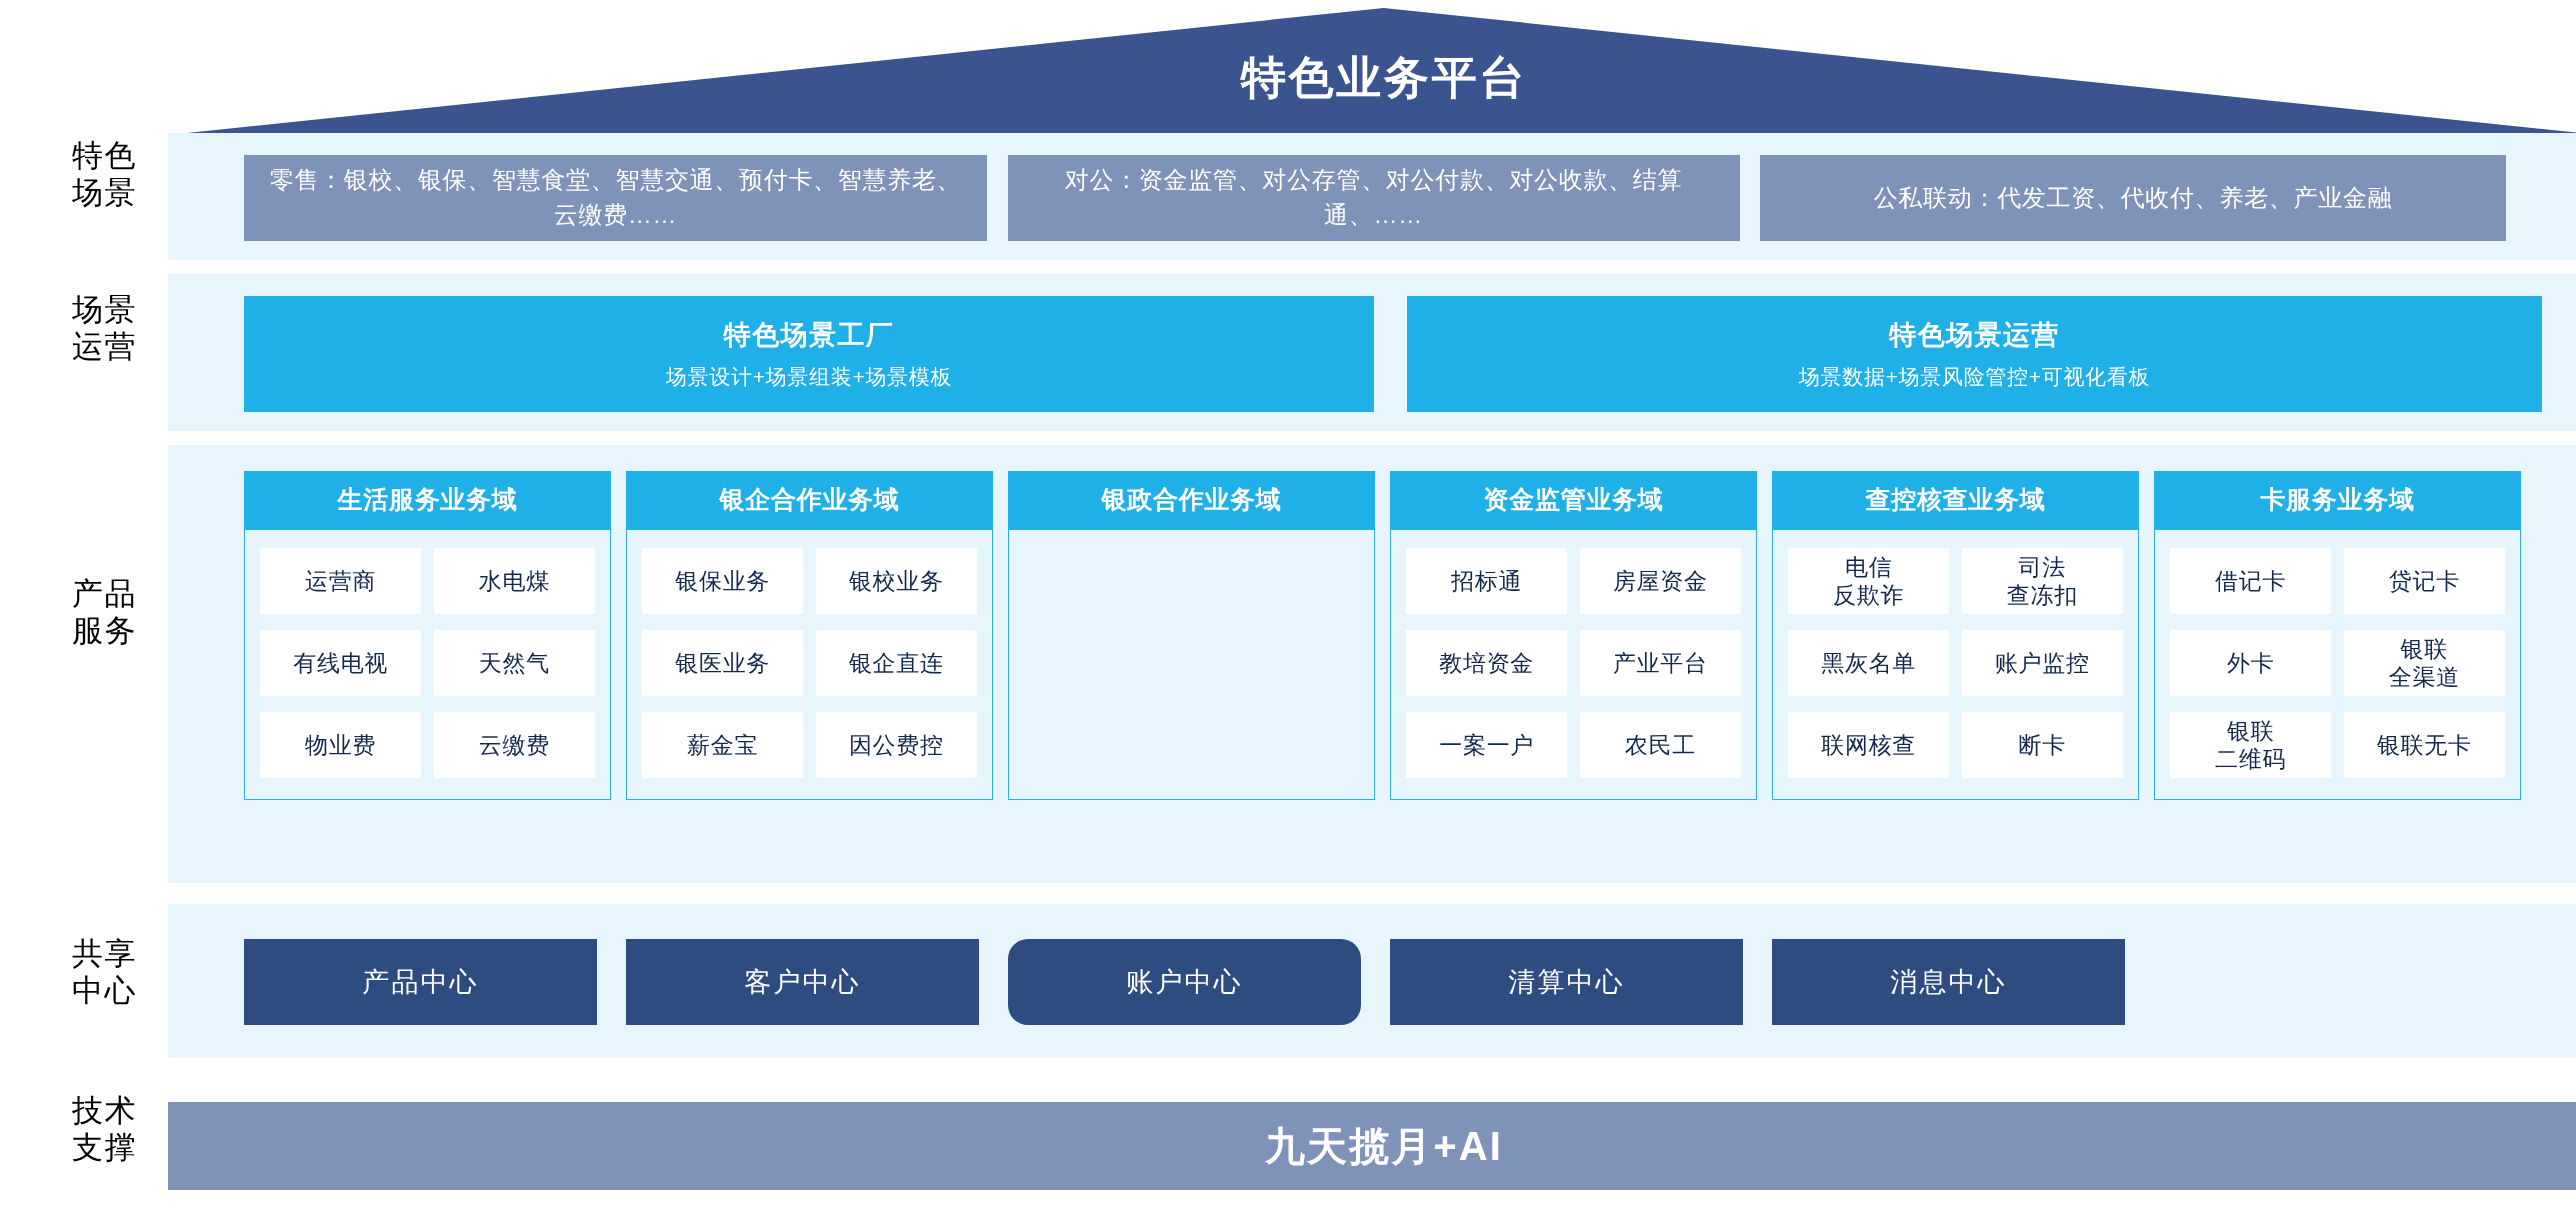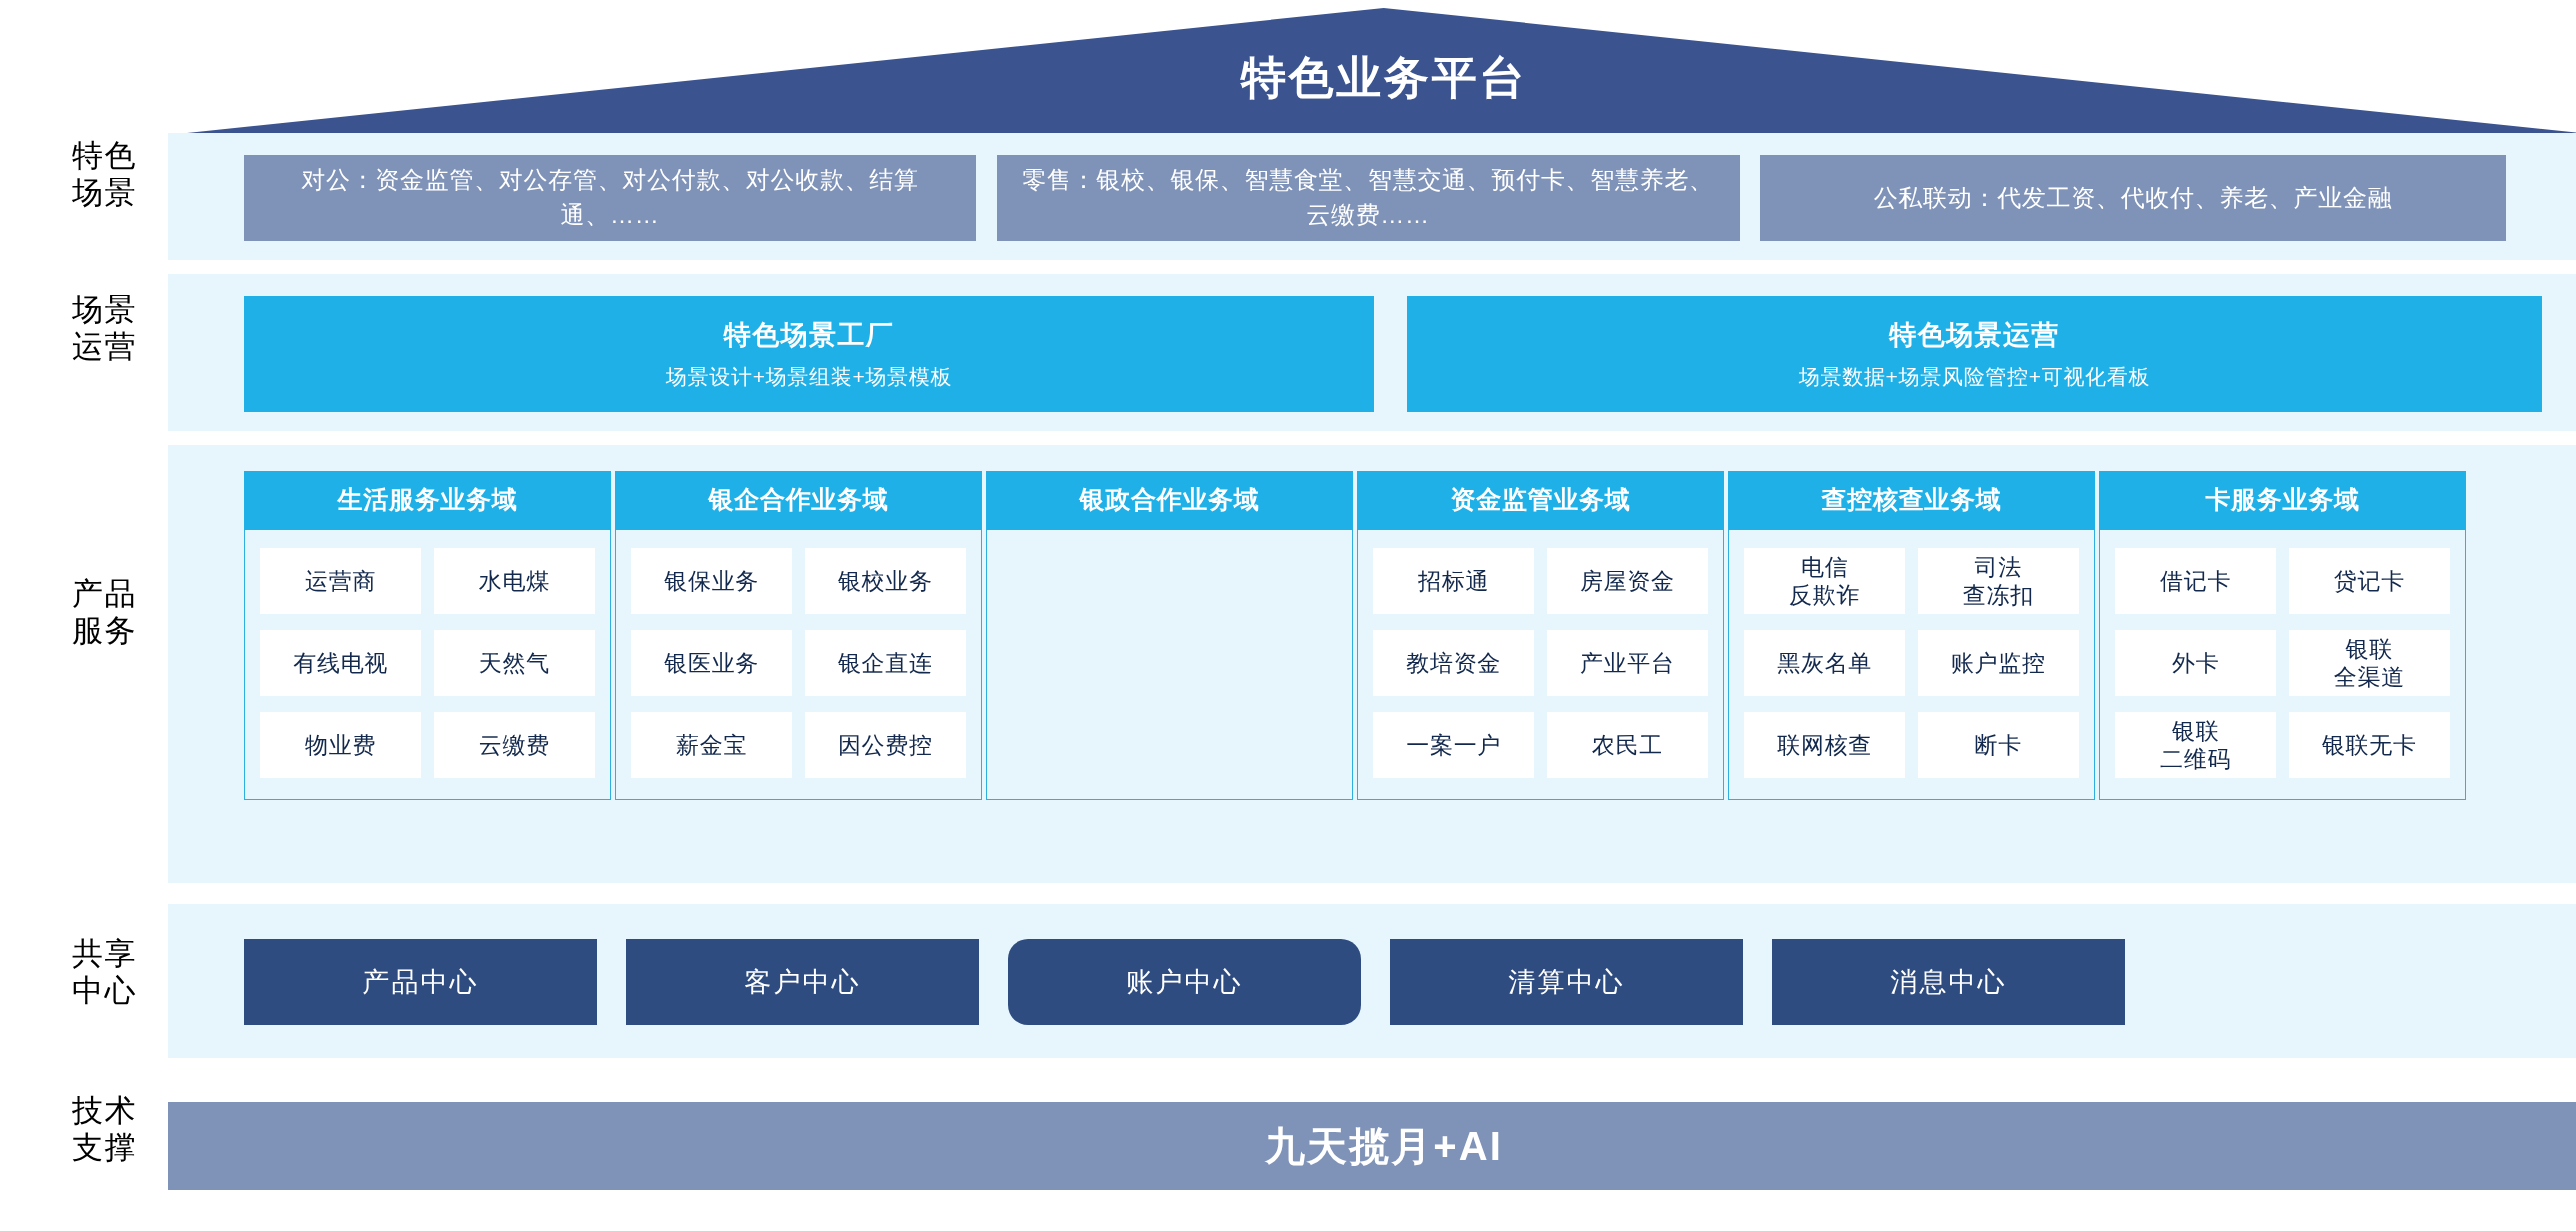--- a/index.html
+++ b/index.html
@@ -46,21 +46,21 @@
   .ops-row{position:absolute;display:flex;gap:33px;}
   .ops-box{
     background:#1fb0e8;color:#ffffff;
     display:flex;flex-direction:column;align-items:center;justify-content:center;
     box-sizing:border-box;padding:9.6px 0;
   }
   .ops-title{font-size:27px;font-weight:bold;letter-spacing:1.4px;margin-bottom:9.6px;}
   .ops-sub{font-size:21px;letter-spacing:0.7px;}
 
   
-  .dom-row{position:absolute;display:flex;gap:4px;}
+  .dom-row{position:absolute;display:flex;gap:15px;}
   .dom-col{
     width:367px;box-sizing:border-box;
     border:1.4px solid #2eafdf;border-top:none;background:#e7f6fd;
     display:flex;flex-direction:column;
   }
   .dom-head{
     background:#1fb0e8;color:#fff;font-size:25px;font-weight:bold;
     text-align:center;padding:12.3px 0 13.7px;letter-spacing:0.7px;
     margin:-1.4px -1.4px 0 -1.4px;
   }
@@ -117,25 +117,25 @@
     <div>共享</div>
     <div>中心</div>
   </div>
   <div class="rail-label" style="top:1095px;">
     <div>技术</div>
     <div>支撑</div>
   </div>
 
   <div class="band" style="top:133px;height:127px;"></div>
   <div class="scn-row" style="left:220px;top:155px;">
+    <div class="scn-box" style="width:743px;height:86px;">
+      <span>零售：银校、银保、智慧食堂、智慧交通、预付卡、智慧养老、云缴费……</span>
+    </div>
     <div class="scn-box" style="width:732px;height:86px;">
       <span>对公：资金监管、对公存管、对公付款、对公收款、结算通、……</span>
-    </div>
-    <div class="scn-box" style="width:743px;height:86px;">
-      <span>零售：银校、银保、智慧食堂、智慧交通、预付卡、智慧养老、云缴费……</span>
     </div>
     <div class="scn-box" style="width:746px;height:86px;">
       <span>公私联动：代发工资、代收付、养老、产业金融</span>
     </div>
   </div>
 
   <div class="band" style="top:274px;height:157px;"></div>
   <div class="ops-row" style="left:220px;top:296px;">
     <div class="ops-box" style="width:1130px;height:116px;">
       <div class="ops-title">特色场景工厂</div>

